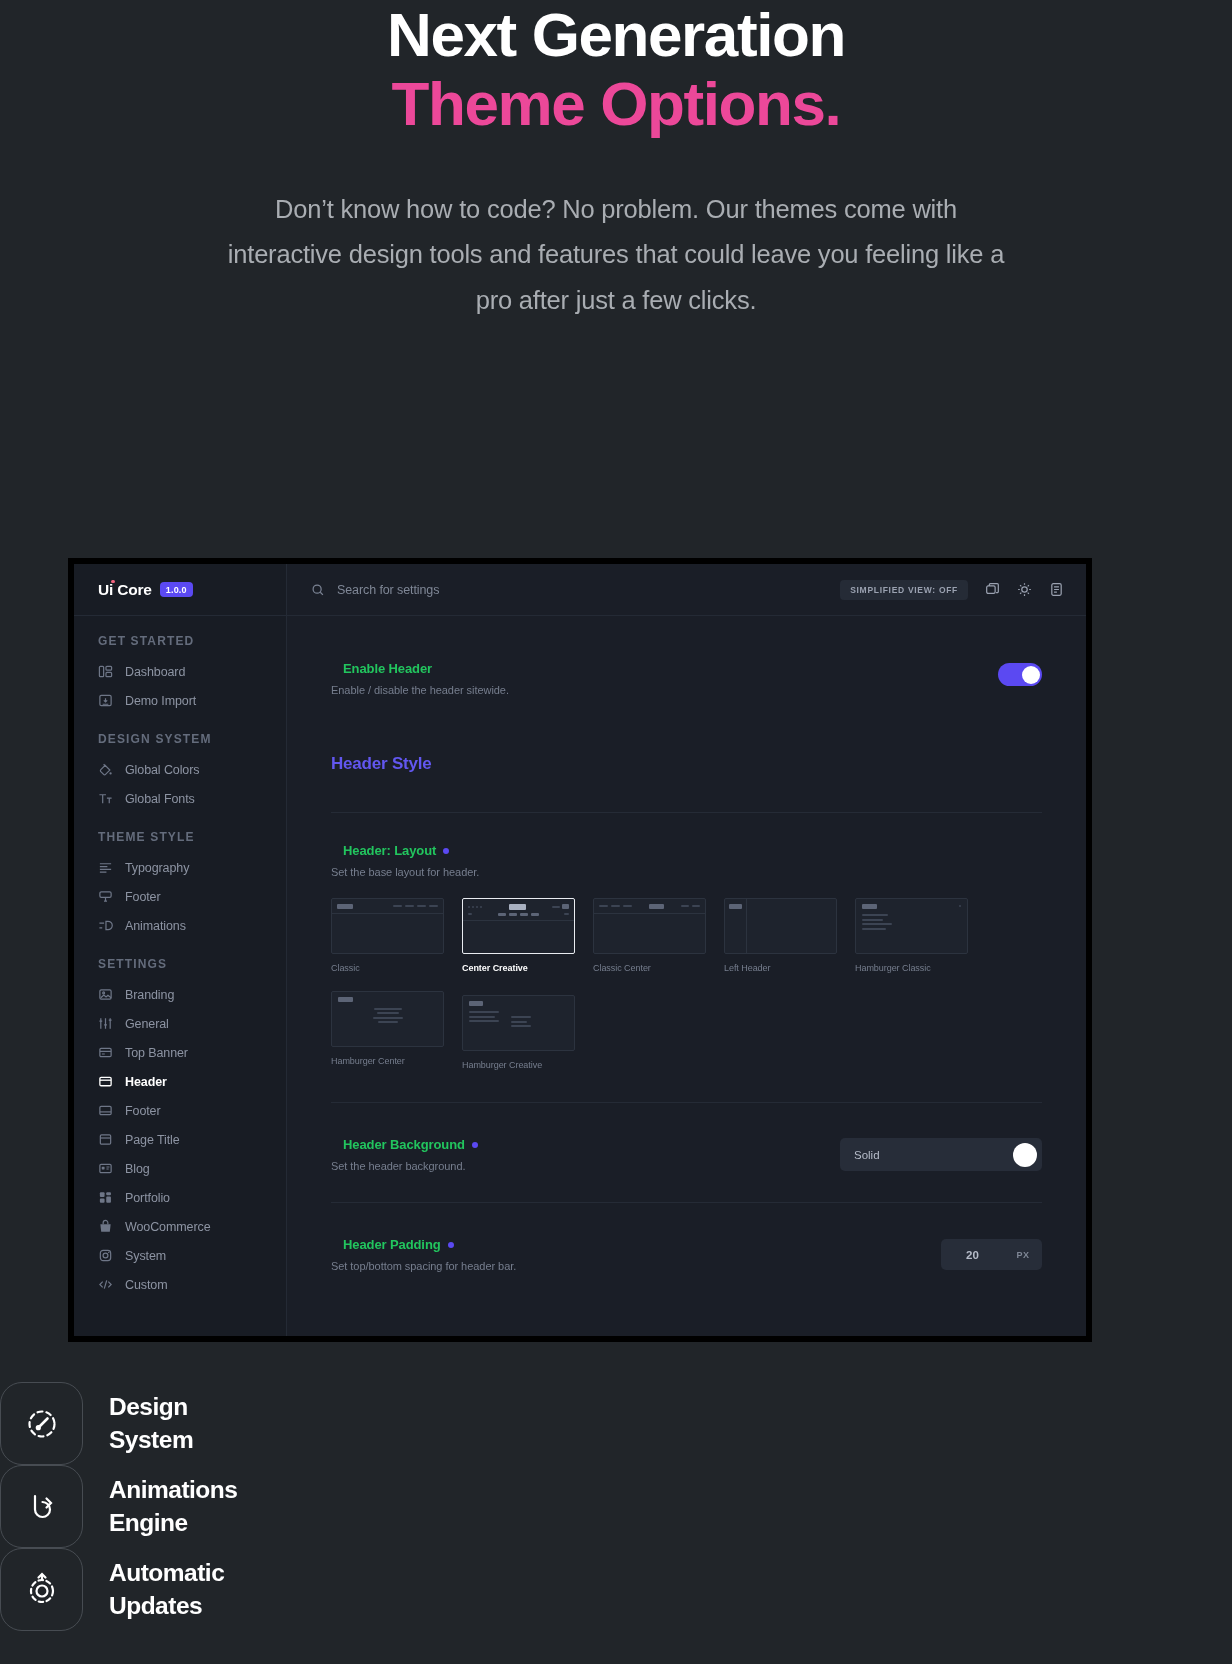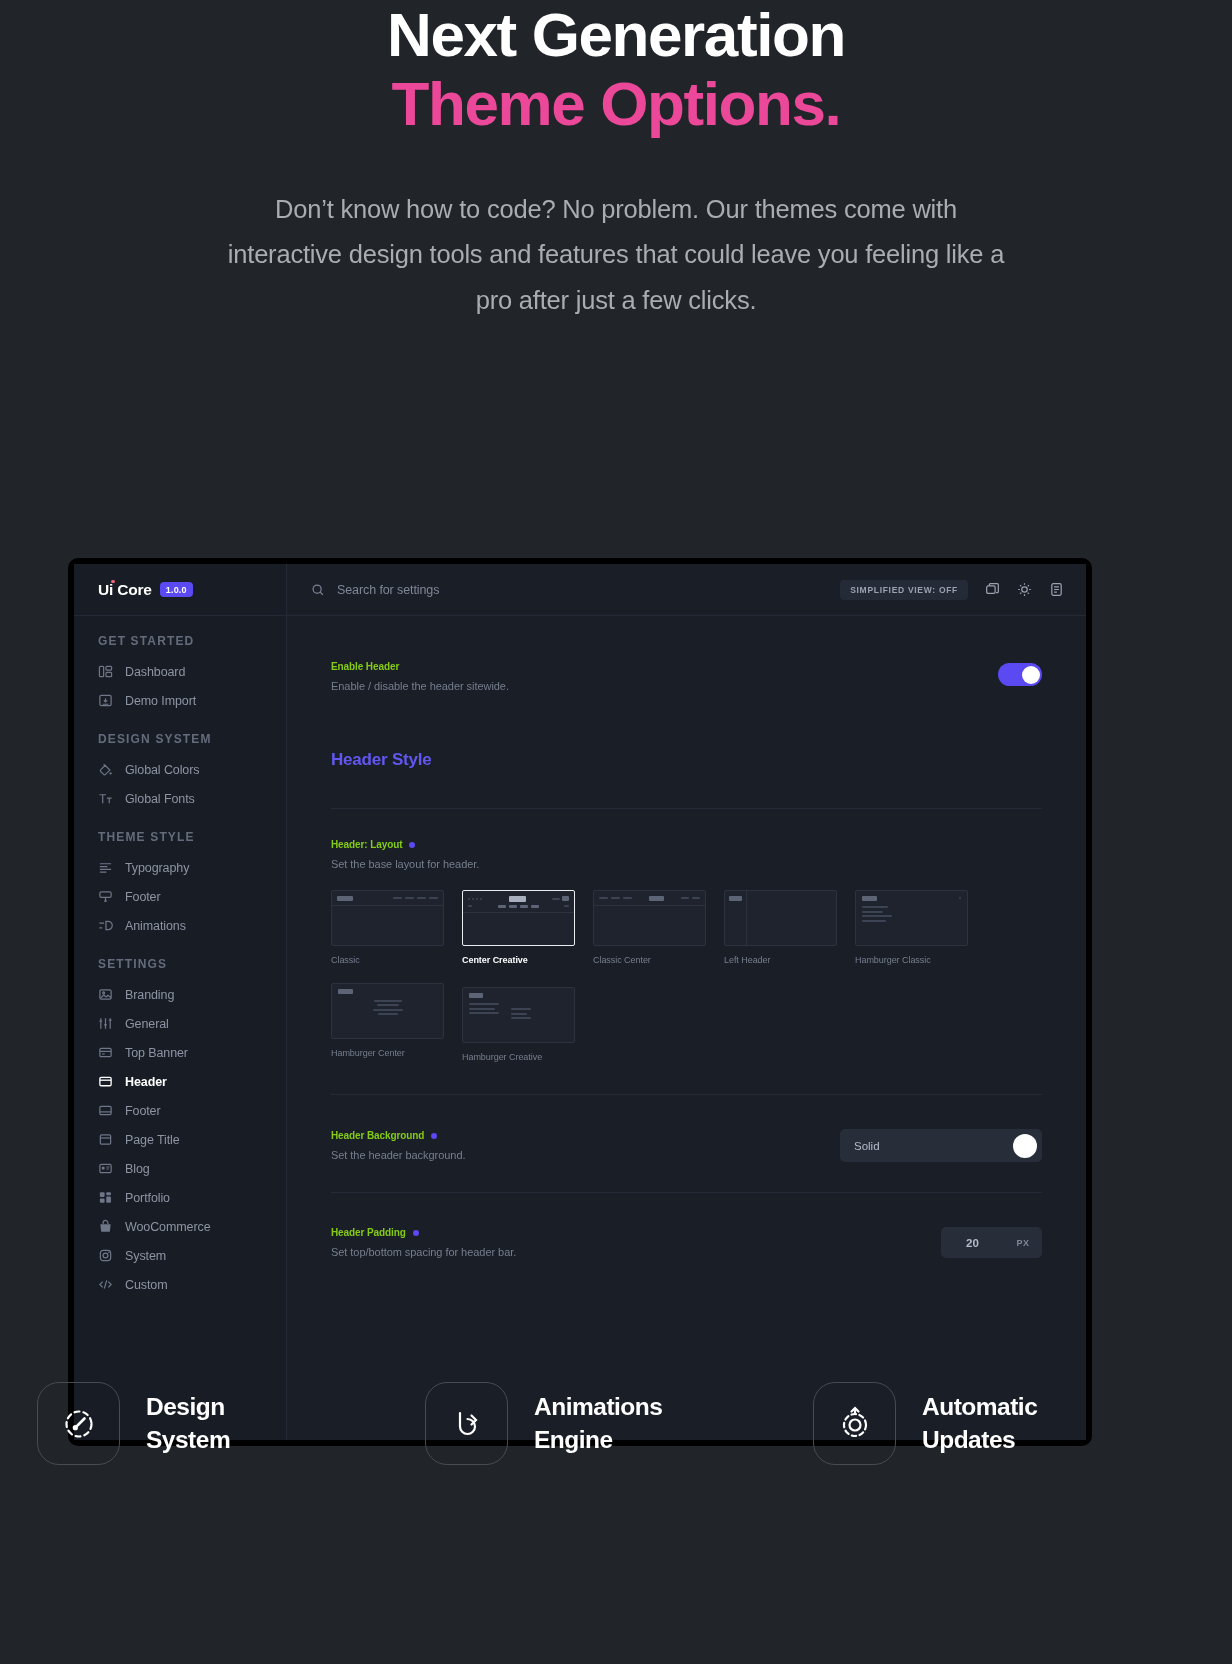--- a/index.html
+++ b/index.html
@@ -28,24 +28,23 @@
     line-height: 1.78;
     color: #a9adb2;
     font-weight: 400;
     letter-spacing: -0.2px;
   }
 
   
   .app-frame {
     position: absolute;
     left: 68px; top: 558px;
-    width: 1024px; height: 888px;
+    width: 1024px; height: 784px;
     background: #000000;
     padding: 6px;
-    border-radius: 10px;
   }
   .app {
     width: 100%; height: 100%;
     display: flex;
     background: #1a1e27;
     overflow: hidden;
   }
 
   
   .sidebar {
@@ -102,22 +101,22 @@
   .pill {
     background: #252b36; border-radius: 4px;
     padding: 5px 10px;
     font-size: 8.5px; font-weight: 700; letter-spacing: 0.7px;
     color: #9aa1b0;
   }
   .tb-ic { width: 15px; height: 15px; color: #9aa1b0; }
 
   .content { flex: 1; overflow: hidden; padding: 0 44px 0 44px; }
   .opt-title {
-    font-size: 10px; font-weight: 700; color: #84cc16;
-    display: flex; align-items: center; gap: 7px; letter-spacing: -0.1px;
+    font-size: 13px; font-weight: 700; color: #22c55e;
+    display: flex; align-items: center; gap: 7px; letter-spacing: -0.1px; margin-left: 12px;
   }
   .mod-dot { width: 6px; height: 6px; border-radius: 50%; background: #5b49f2; display: inline-block; }
   .opt-desc { font-size: 11px; color: #767e8e; margin-top: 8px; letter-spacing: -0.05px; }
 
   .block-enable { padding-top: 45px; display: flex; align-items: flex-start; justify-content: space-between; }
   .toggle {
     width: 44px; height: 23px; border-radius: 12px;
     background: #5b49f2; position: relative; margin-top: 2px;
   }
   .toggle .knob {
@@ -168,21 +167,21 @@
   }
   .num-val { flex: 1; text-align: center; font-size: 11.5px; color: #b6bcc9; font-weight: 700; }
   .num-unit {
     width: 38px; text-align: center; font-size: 9px; color: #7f8796;
     font-weight: 700; letter-spacing: 0.6px;
   }
 
   
   .features {
     position: absolute; left: 0; top: 1382px; width: 1232px;
-    display: flex; justify-content: center; gap: 6px;
+    display: flex; justify-content: center; gap: 0; flex-direction: column;
   }
   .feature { display: flex; align-items: center; gap: 26px; width: 382px; }
   .feature-ic {
     width: 83px; height: 83px; flex: 0 0 83px;
     border: 1px solid #474c52; border-radius: 22px;
     display: flex; align-items: center; justify-content: center;
     color: #ffffff;
   }
   .feature-label {
     font-size: 24.5px; font-weight: 700; color: #ffffff;

